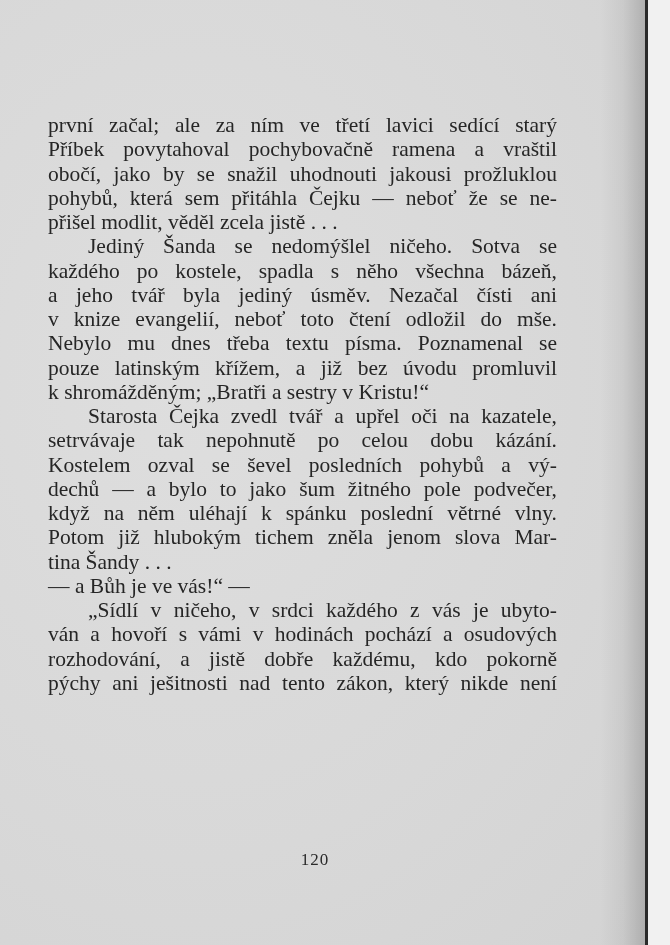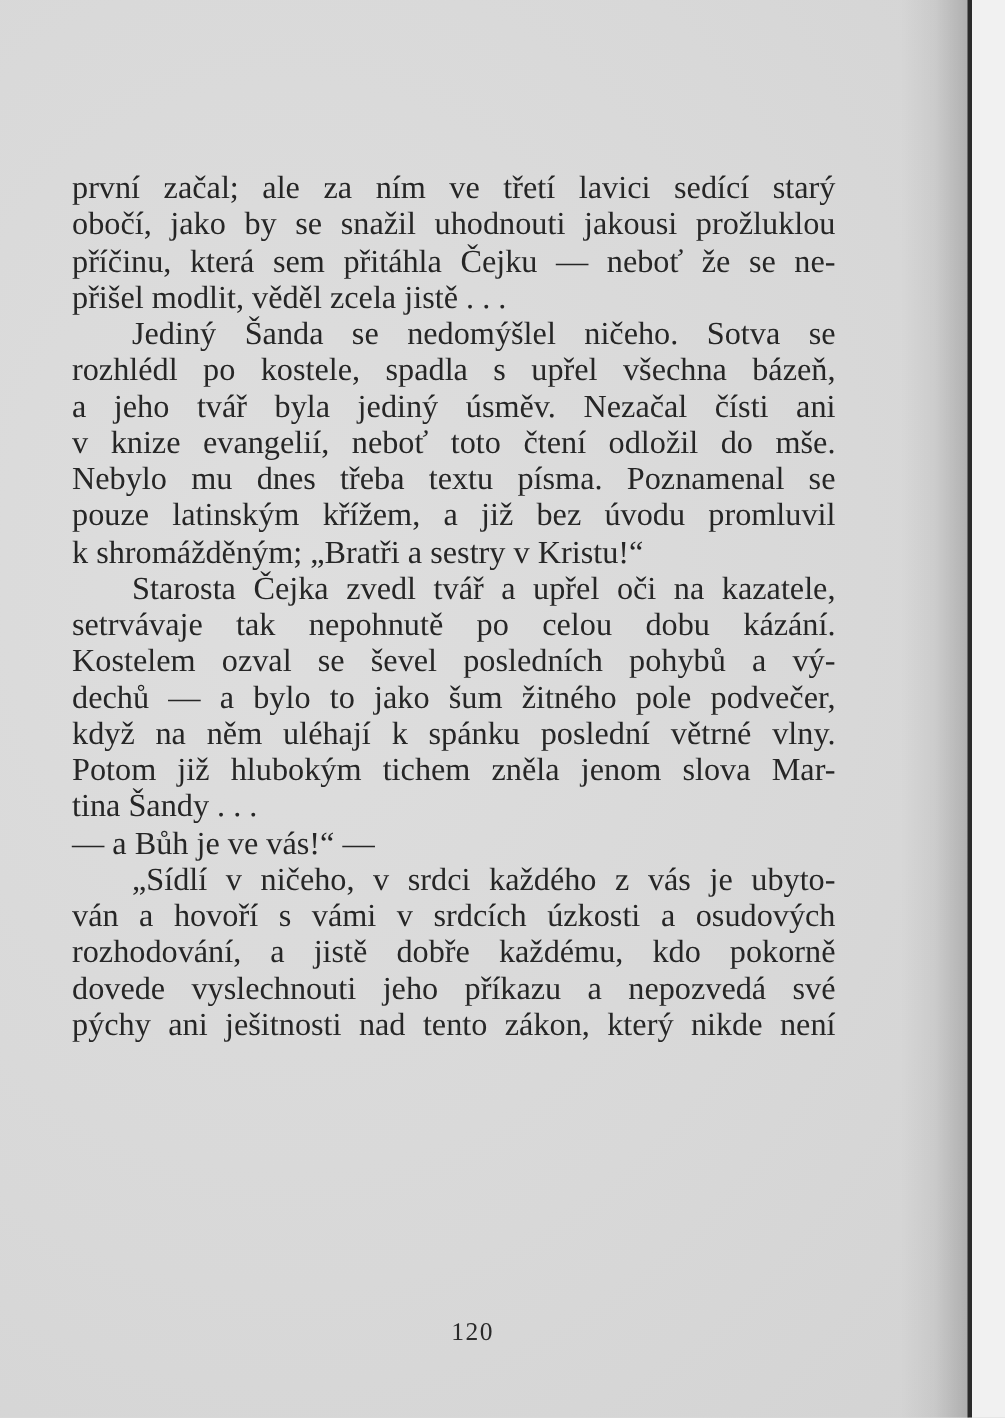--- a/index.html
+++ b/index.html
@@ -71,50 +71,49 @@
     }
     .page-number {
       position: absolute;
       left: 290px;
       top: 850px;
       width: 50px;
       text-align: center;
       font-size: 17px;
       letter-spacing: 1px;
       color: #2a2a2a;
-      margin-top: 28px;
     }
   </style>
 </head>
 <body>
 
 <div class="page">
   <div class="gutter-shadow"></div>
   <div class="text-block" id="text-block">
     <span class="line">první začal; ale za ním ve třetí lavici sedící starý</span>
+    <span class="line">Příbek povytahoval pochybovačně ramena a vraštil</span>
     <span class="line">obočí, jako by se snažil uhodnouti jakousi prožluklou</span>
-    <span class="line">příčinu, která sem přitáhla Čejku — neboť že se ne-</span>
+    <span class="line">pohybů, která sem přitáhla Čejku — neboť že se ne-</span>
     <span class="line last">přišel modlit, věděl zcela jistě . . .</span>
     <span class="line indent">Jediný Šanda se nedomýšlel ničeho. Sotva se</span>
-    <span class="line">rozhlédl po kostele, spadla s upřel všechna bázeň,</span>
+    <span class="line">každého po kostele, spadla s něho všechna bázeň,</span>
     <span class="line">a jeho tvář byla jediný úsměv. Nezačal čísti ani</span>
     <span class="line">v knize evangelií, neboť toto čtení odložil do mše.</span>
     <span class="line">Nebylo mu dnes třeba textu písma. Poznamenal se</span>
     <span class="line">pouze latinským křížem, a již bez úvodu promluvil</span>
     <span class="line last">k shromážděným; „Bratři a sestry v Kristu!“</span>
     <span class="line indent">Starosta Čejka zvedl tvář a upřel oči na kazatele,</span>
     <span class="line">setrvávaje tak nepohnutě po celou dobu kázání.</span>
     <span class="line">Kostelem ozval se ševel posledních pohybů a vý-</span>
     <span class="line">dechů — a bylo to jako šum žitného pole podvečer,</span>
     <span class="line">když na něm uléhají k spánku poslední větrné vlny.</span>
     <span class="line">Potom již hlubokým tichem zněla jenom slova Mar-</span>
     <span class="line last">tina Šandy . . .</span>
     <span class="line last">— a Bůh je ve vás!“ —</span>
     <span class="line indent">„Sídlí v ničeho, v srdci každého z vás je ubyto-</span>
-    <span class="line">ván a hovoří s vámi v srdcích úzkosti a osudových</span>
+    <span class="line">ván a hovoří s vámi v hodinách pochází a osudových</span>
     <span class="line">rozhodování, a jistě dobře každému, kdo pokorně</span>
-    <span class="line">dovede vyslechnouti jeho příkazu a nepozvedá své</span>
     <span class="line">pýchy ani ješitnosti nad tento zákon, který nikde není</span>
   </div>
   <div class="page-number">120</div>
 </div>
 <div class="gutter-line"></div>
 <div class="next-page"></div>
 
 </body></html>

